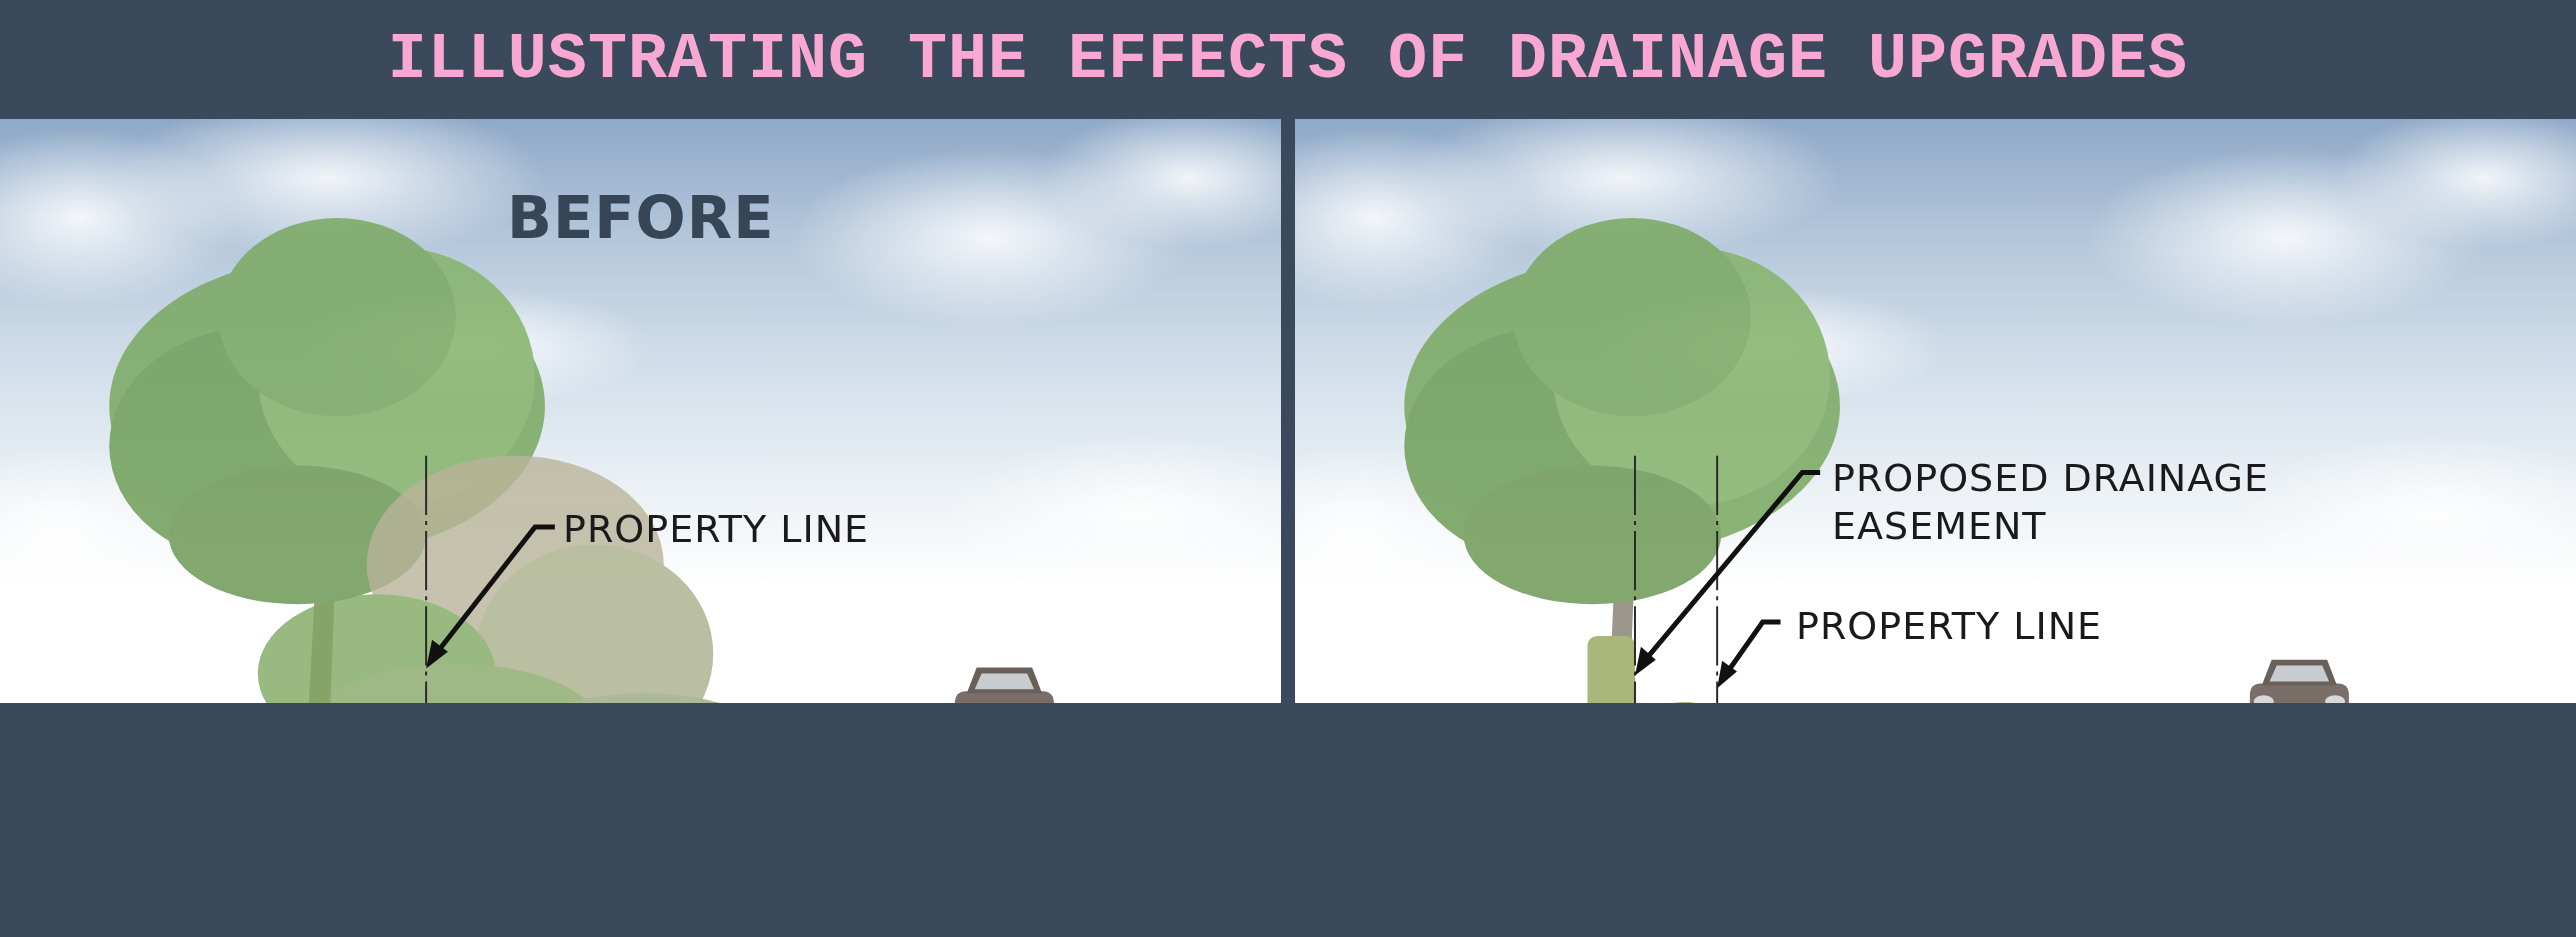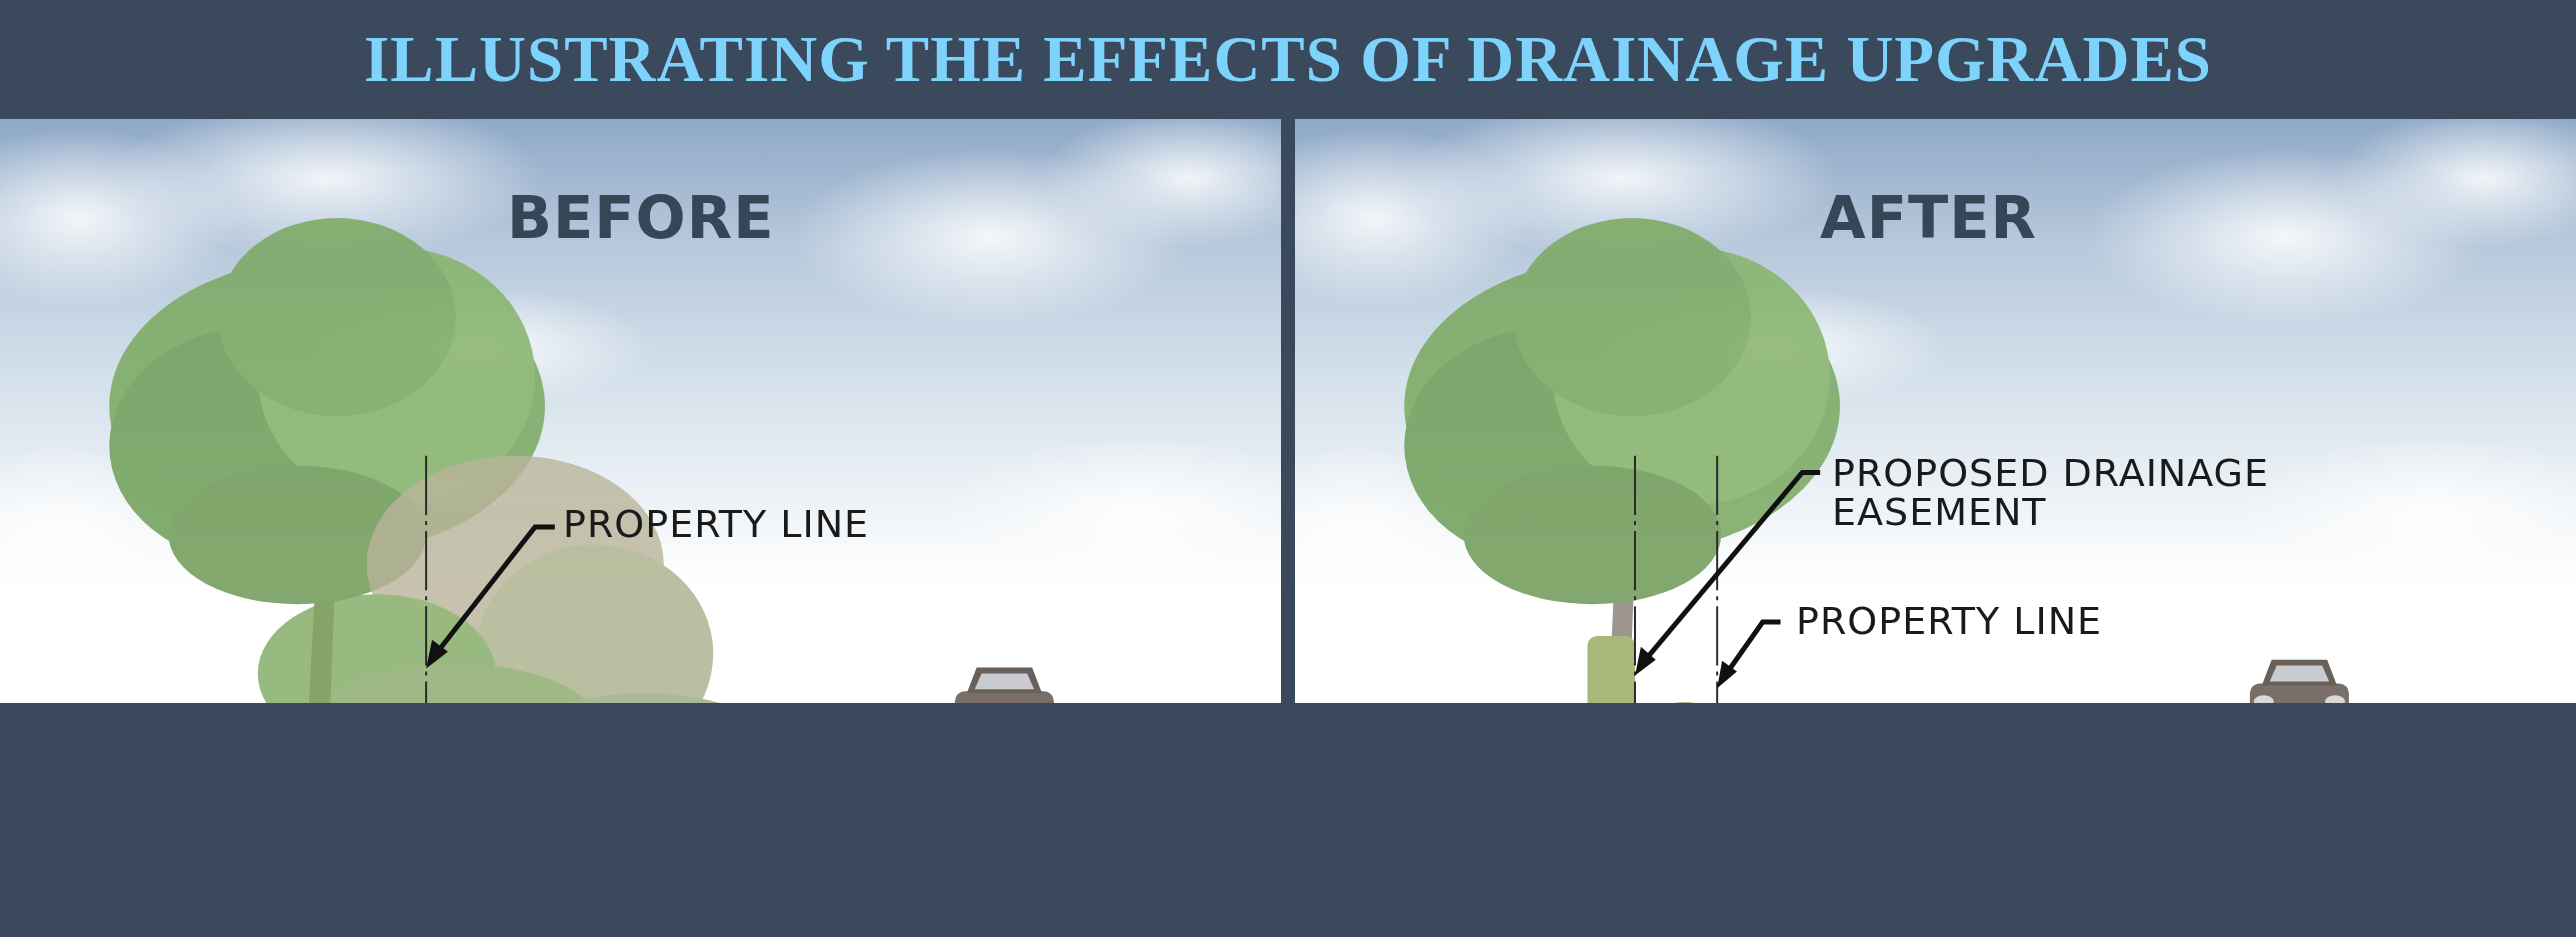--- a/index.html
+++ b/index.html
@@ -8,38 +8,38 @@
     background: #3a4a5c;
     font-family: "Liberation Sans", "DejaVu Sans", sans-serif;
     position: relative;
   }
   .header {
     position: absolute; left: 0; top: 0; width: 2576px; height: 119px;
     background: #3a4a5c;
     display: flex; align-items: center; justify-content: center;
   }
   .header h1 {
-    margin: 12px; color: #7dd3fc; font-weight: bold;
+    margin: 12px; color: #f9a8d4; font-weight: bold;
     font-size: 65px; letter-spacing: 1px;
-    font-family: Liberation Serif, serif;
+    font-family: Liberation Mono, monospace;
   }
   .panel {
     position: absolute; top: 119px; height: 584px; width: 1281px; overflow: hidden;
     background: linear-gradient(180deg, #8fa9c8 0%, #b7c9dc 22%, #d5e1ec 45%, #edf2f6 65%, #ffffff 80%);
   }
   .panel.left { left: 0; }
   .panel.right { left: 1295px; }
   .panel svg.scene { position: absolute; left: 0; top: 0; width: 1281px; height: 807px; }
   .panel-title {
     position: absolute; top: 64px; font-weight: bold; color: #364657;
     font-size: 59px; letter-spacing: 1px;
     font-family: "DejaVu Sans", "Liberation Sans", sans-serif;
   }
   .callout {
-    position: absolute; color: #1a1a1a; font-size: 38px; line-height: 39px;
+    position: absolute; color: #1a1a1a; font-size: 38px; line-height: 48px;
     letter-spacing: 1px; font-family: "DejaVu Sans", "Liberation Sans", sans-serif;
     white-space: pre-line;
   }
 </style>
 </head>
 <body>
 
 <div class="header">
   <h1>ILLUSTRATING THE EFFECTS OF DRAINAGE UPGRADES</h1>
 </div>
@@ -196,18 +196,17 @@
       <rect x="6" y="30" width="100" height="60" rx="10" fill="#7a6e68"></rect>
       <path d="M18,32 L28,6 L84,6 L94,32 Z" fill="#6a605a"></path>
       <path d="M26,28 L33,12 L79,12 L86,28 Z" fill="#c8ccd0"></path>
       <rect x="30" y="52" width="52" height="14" rx="4" fill="#55504c"></rect>
       <ellipse cx="20" cy="48" rx="10" ry="6" fill="#d9d9d9"></ellipse>
       <ellipse cx="92" cy="48" rx="10" ry="6" fill="#d9d9d9"></ellipse>
       <rect x="10" y="86" width="16" height="10" fill="#4a4440"></rect>
       <rect x="86" y="86" width="16" height="10" fill="#4a4440"></rect>
     </g>
   </svg>
-  <div class="panel-title" style="left:525px;">AFTER</div>
   <div class="callout" style="left:537px; top:335px;">PROPOSED DRAINAGE
 EASEMENT</div>
   <div class="callout" style="left:501px; top:483px;">PROPERTY LINE</div>
 </div>
 
 
 </body></html>

